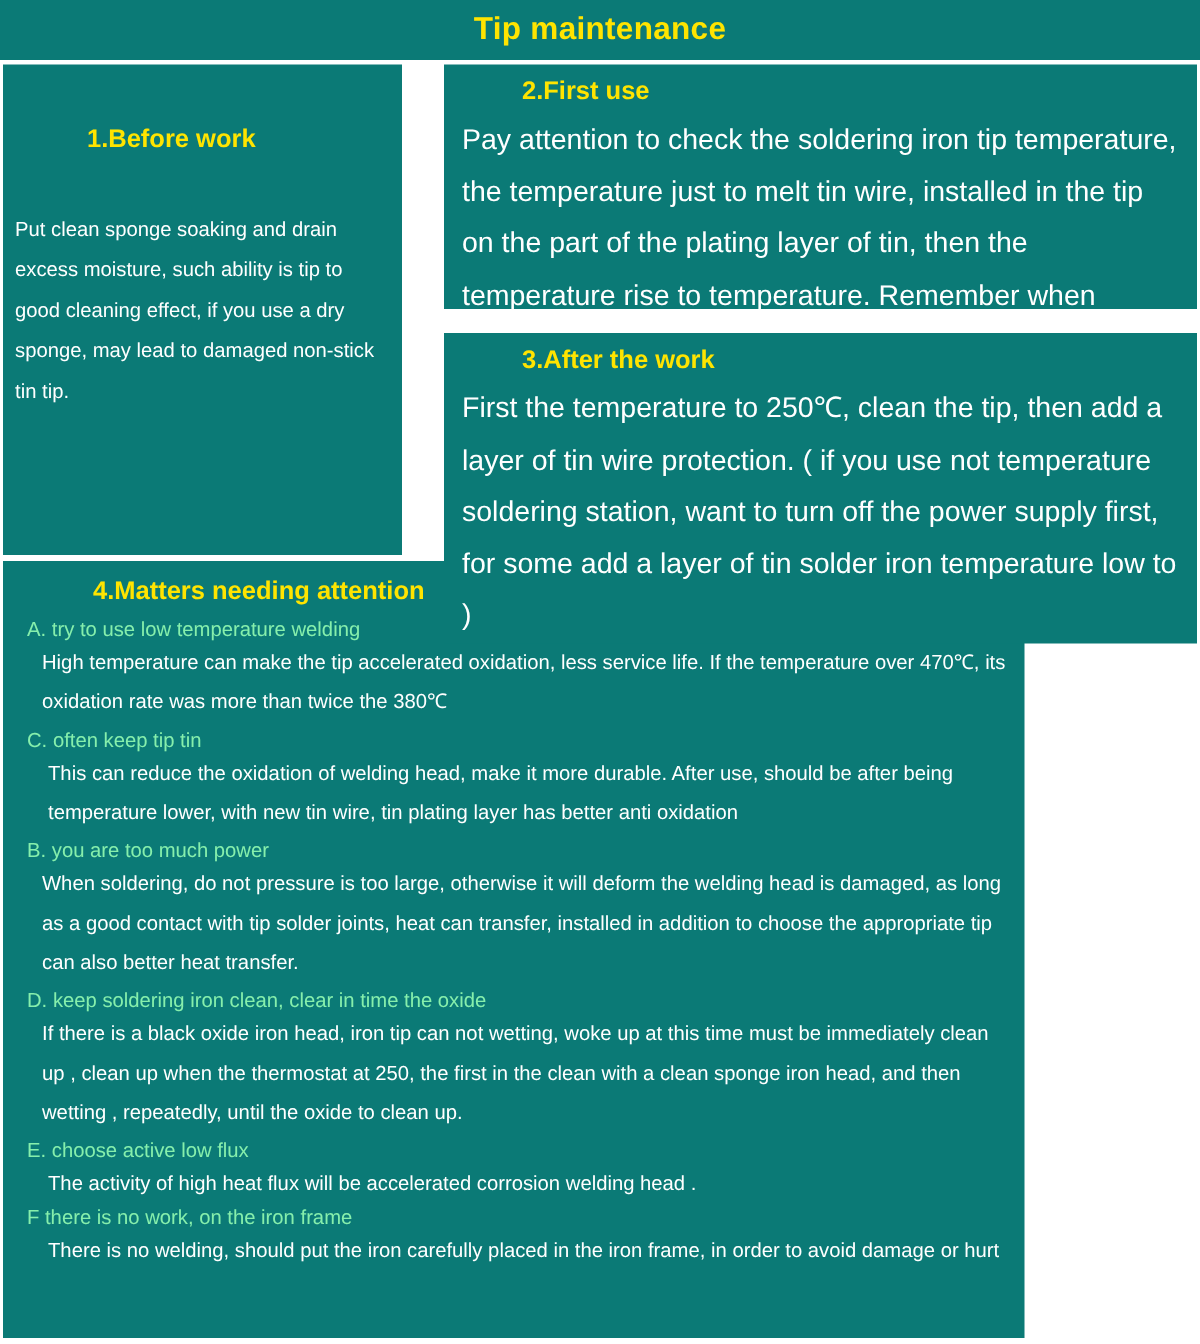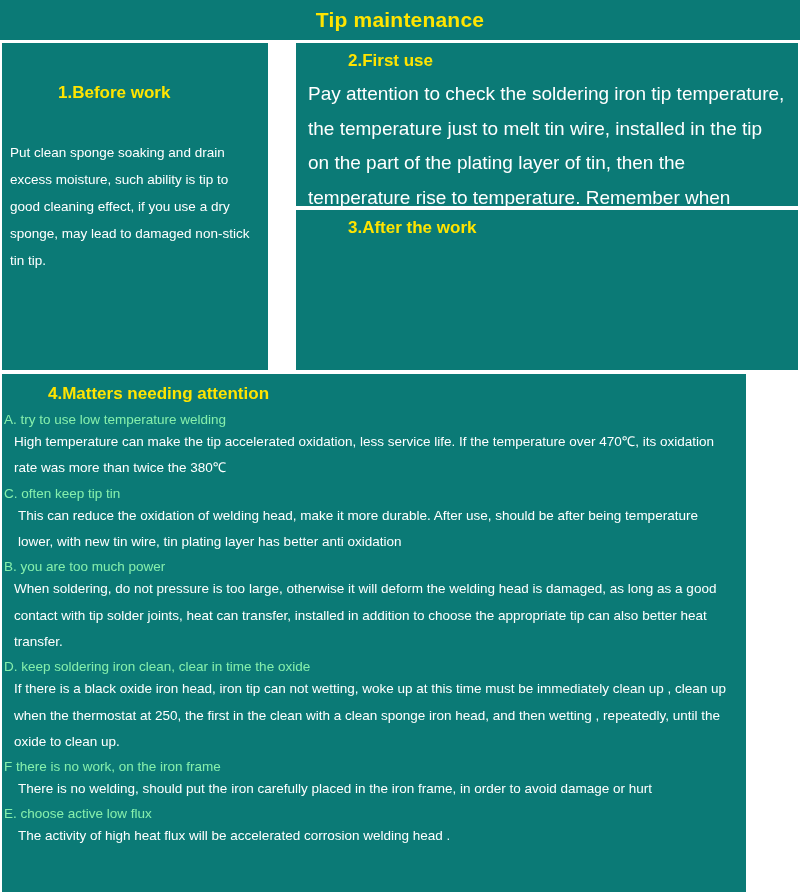--- a/index.html
+++ b/index.html
@@ -47,21 +47,21 @@
   }
   .col-left {
     width: 266px;
     background: #0b7a76;
     padding: 40px 8px 0 8px;
   }
   .col-right {
     flex: 1;
     display: flex;
     flex-direction: column;
-    gap: 4px;
+    gap: 16px;
     padding-left: 24px;
   }
   .panel {
     background: #0b7a76;
   }
   .panel-first {
     height: 163px;
     padding: 8px 10px 0 12px;
   }
   .panel-after {
@@ -93,24 +93,24 @@
     color: #ffffff;
     margin: 0;
   }
   .body-text-left {
     font-size: 13.5px;
     line-height: 2.0;
   }
 
   .section-bottom {
     margin: 4px 2px 0 2px;
-    width: 744px;
+    width: 681px;
     height: 518px;
     background: #0b7a76;
-    padding: 10px 10px 0 0;
+    padding: 10px 10px 0 14px;
   }
   .heading-4 {
     color: #ffe400;
     font-size: 17px;
     font-weight: bold;
     padding-left: 46px;
     margin: 0 0 8px 0;
   }
   .sub-label {
     color: #86efac;
@@ -151,20 +151,21 @@
 
     <div class="col-right">
 
       <div class="panel panel-first">
         <div class="heading heading-center-1">2.First use</div>
         <div class="body-text">Pay attention to check the soldering iron tip temperature, the temperature just to melt tin wire,    installed in the tip on the part of the plating layer of tin, then the temperature rise to temperature.    Remember when working iron nozzle should be long with a tin layer    to protect the tip, can achieve the best welding function.</div>
       </div>
 
       <div class="panel panel-after">
         <div class="heading heading-center-2">3.After the work</div>
+        <div class="body-text">First the temperature to 250℃, clean the tip, then add a layer of tin wire protection. ( if you use not temperature soldering station, want   to turn off   the   power   supply   first, for some add a layer of tin solder iron temperature low to )</div>
       </div>
 
     </div>
   </div>
 
   <div class="section-bottom">
     <div class="heading-4">4.Matters needing attention</div>
 
     <div>
       <div class="sub-label">A. try to use low temperature welding</div>
@@ -180,24 +181,24 @@
       <div class="sub-label">B. you are too much power</div>
       <div class="para">When soldering, do not pressure is too large,    otherwise it will deform the welding head is damaged, as long as a good contact with tip solder joints, heat can transfer, installed in addition to choose    the appropriate tip can also better heat transfer.</div>
     </div>
 
     <div>
       <div class="sub-label">D. keep soldering iron clean, clear in time the oxide</div>
       <div class="para">If there is a black oxide iron head, iron tip can not wetting, woke up at this time must be immediately clean up , clean up when the thermostat at 250, the first in the clean with a clean sponge iron head, and then wetting , repeatedly, until the oxide to clean up.</div>
     </div>
 
     <div>
+      <div class="sub-label">E. choose active low flux</div>
+      <div class="para tight para-indent">The activity of high heat flux will be accelerated corrosion welding head .</div>
+    </div>
+
+    <div>
       <div class="sub-label">F there is no work, on the iron frame</div>
       <div class="para para-indent">There is no welding, should put the iron carefully placed in the iron frame, in order to avoid damage or hurt</div>
     </div>
 
-    <div>
-      <div class="sub-label">E. choose active low flux</div>
-      <div class="para tight para-indent">The activity of high heat flux will be accelerated corrosion welding head .</div>
-    </div>
-
   </div>
 
 </div>
 
 </body></html>

